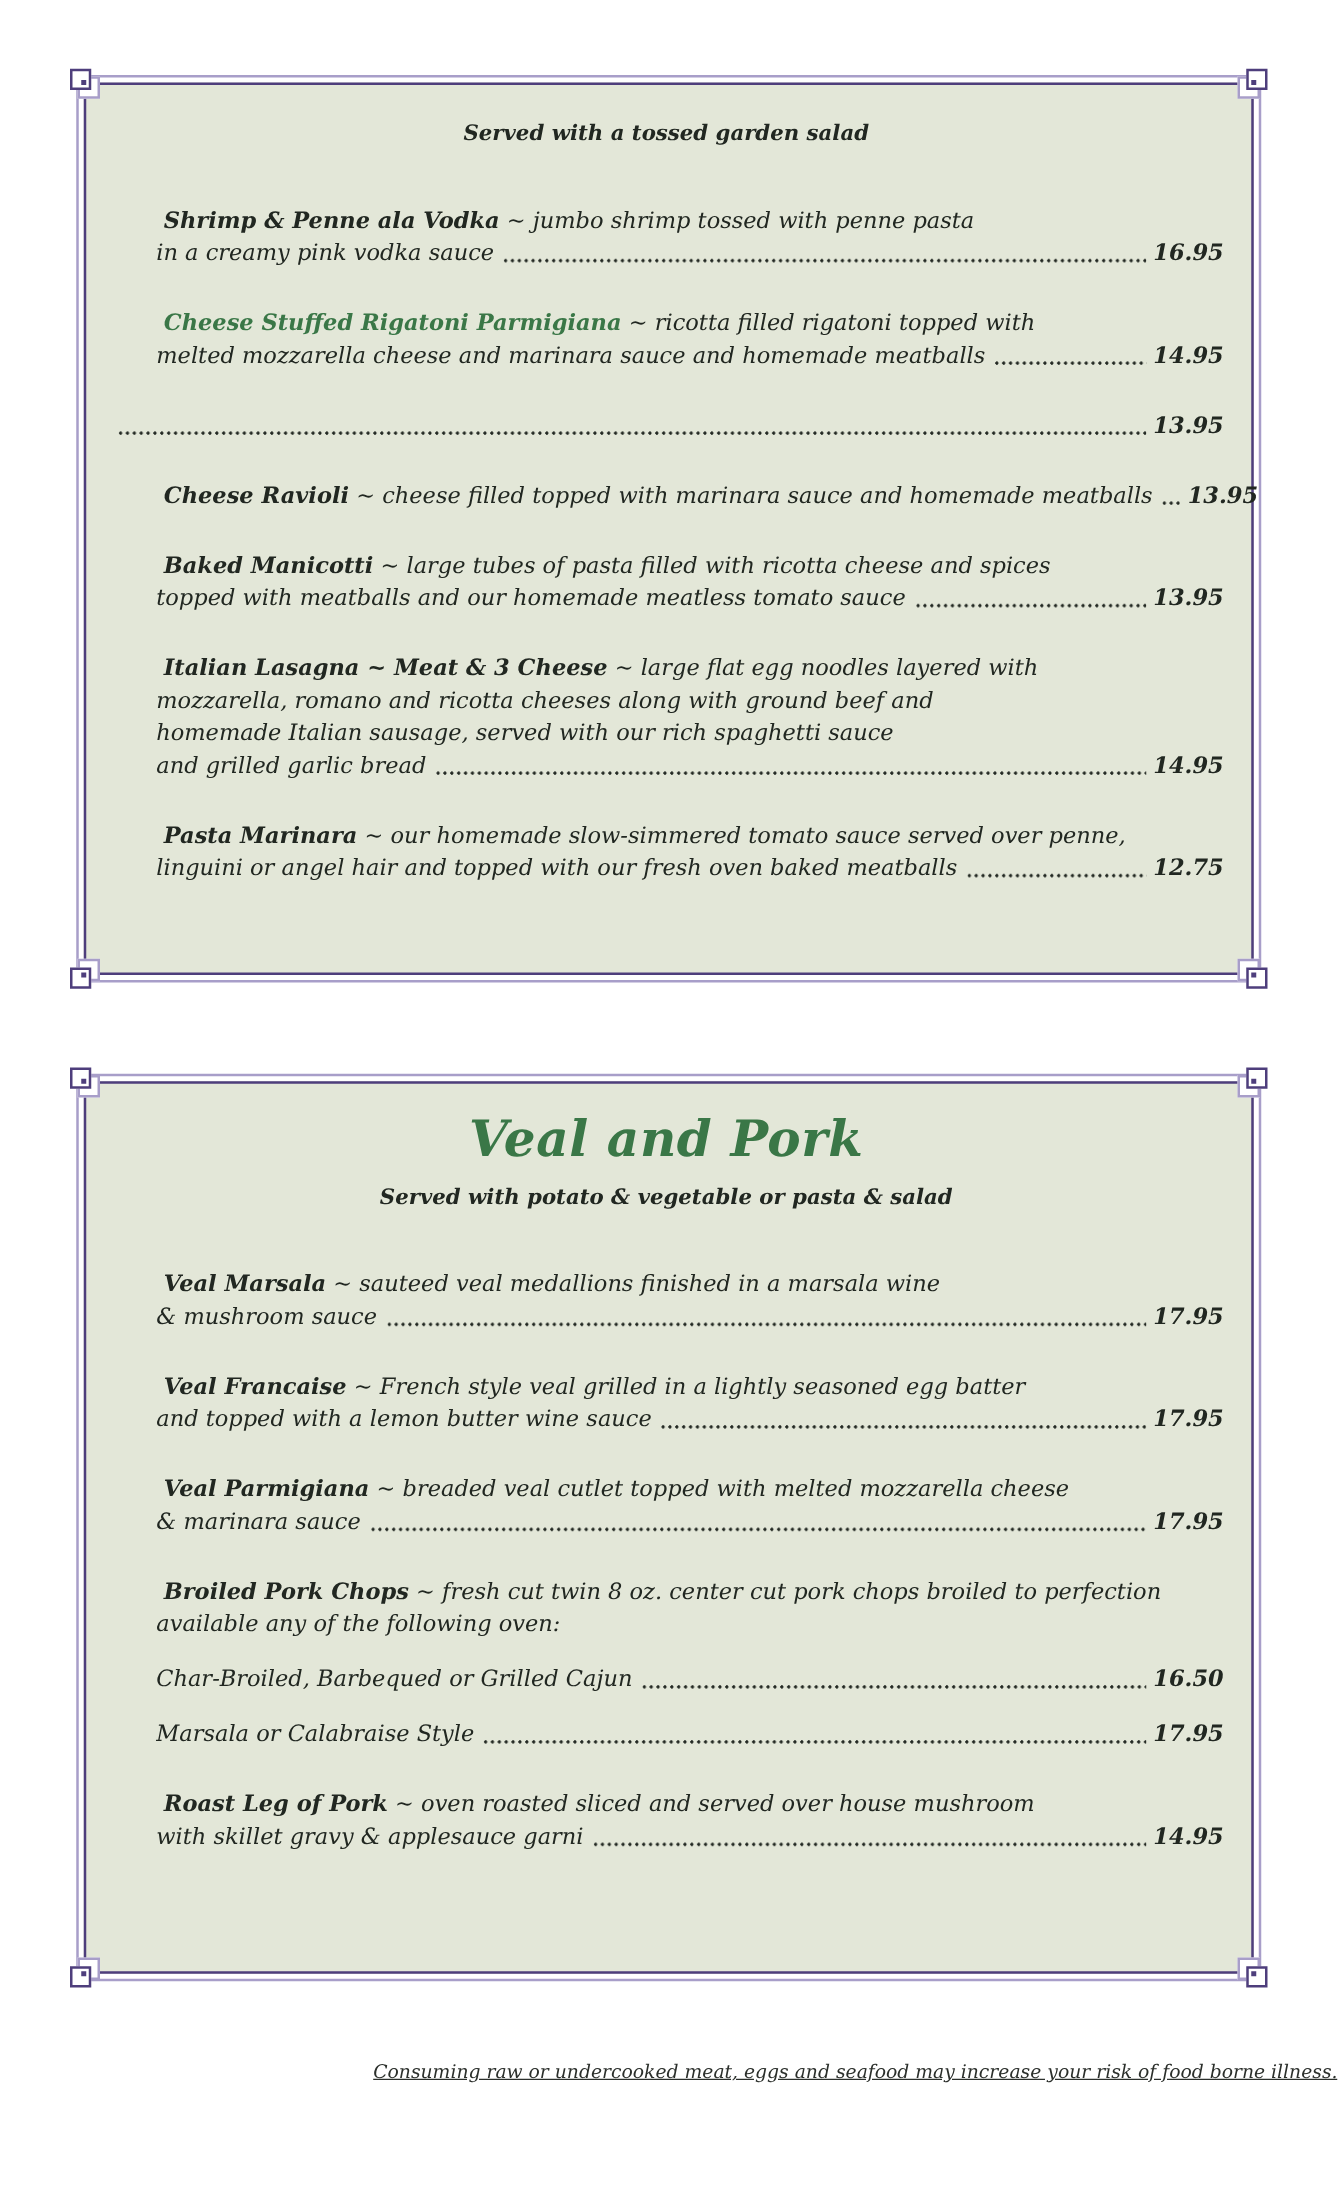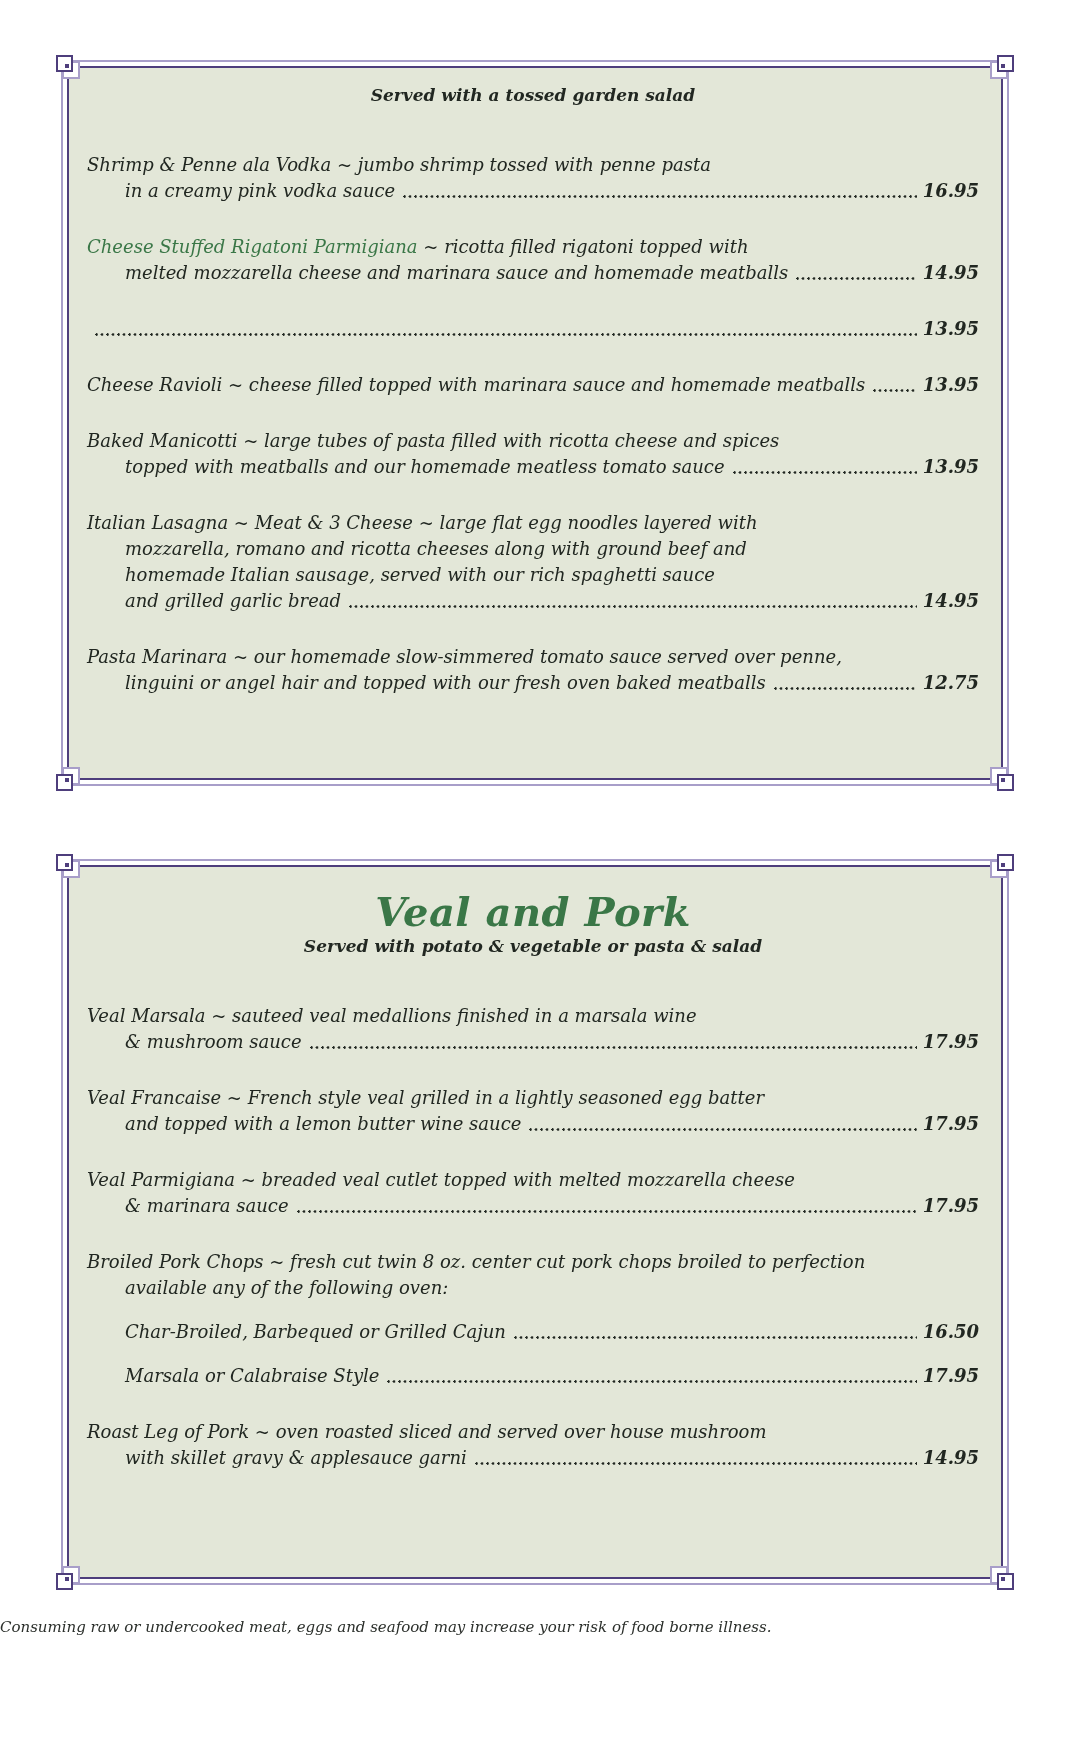--- a/index.html
+++ b/index.html
@@ -61,57 +61,59 @@
     margin: 0; padding-top: 6px;
     text-align: center;
     font-size: 40px;
     line-height: 46px;
     font-style: italic;
     font-weight: bold;
     color: var(--title-green, #3a7747);
     letter-spacing: 0.5px;
   }
   .section-subtitle {
+    margin-top: 12px;
     text-align: center;
     font-size: 17px;
     line-height: 22px;
     font-style: italic;
     font-weight: bold;
   }
   .items { margin-top: 46px; }
   .menu-item { margin-bottom: 30px; }
   .menu-item:last-child { margin-bottom: 0; }
   .row {
     font-style: italic;
     font-size: 18px;
     line-height: 26px;
     white-space: nowrap;
   }
   .row.indent { padding-left: 38px; }
   .row.gap { margin-top: 18px; }
   .row.priced { display: flex; align-items: baseline; }
-  .item-name { font-weight: normal; font-style: italic; }
+  .item-name { font-weight: bold; font-style: italic; margin-left: 44px; }
   .item-name.green { color: var(--title-green, #3a7747); }
   .dots {
     flex: 1 1 auto;
     min-width: 14px;
     height: 3px;
     align-self: flex-end;
     margin: 0 6px 6px 8px;
     background: radial-gradient(circle at 1.5px 1.5px, var(--text, #212721) 1.1px, transparent 1.45px) repeat-x left top;
     background-size: 5.5px 3px;
   }
   .price { font-weight: bold; font-style: italic; font-size: 18px; }
   .footer {
-    margin-top: 28px;
-    text-align: left;
+    margin-top: 58px;
+    text-align: right;
     font-style: italic;
     font-size: 15px;
     line-height: 20px;
     color: #2b2f2b;
+    text-decoration: underline;
   }
 </style>
 </head>
 <body>
 
 <div class="page">
   <div>
   <section class="panel">
     <div class="frame-light"></div>
     <div class="frame-dark"></div>

